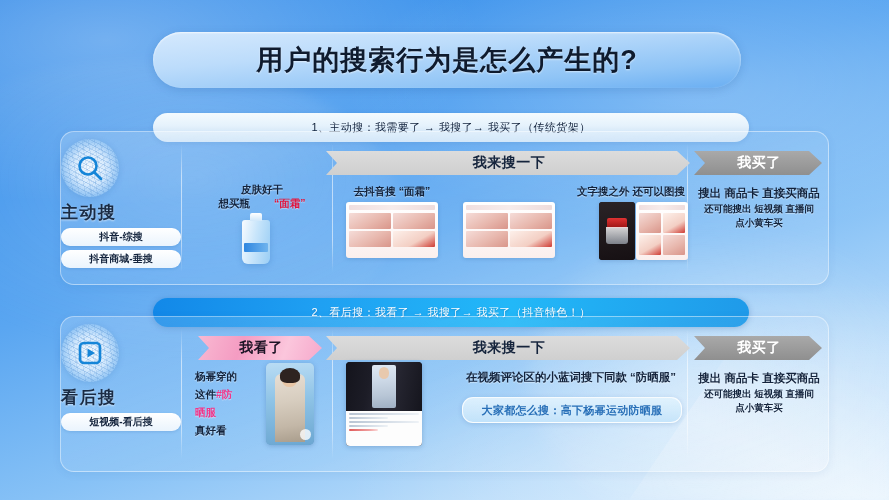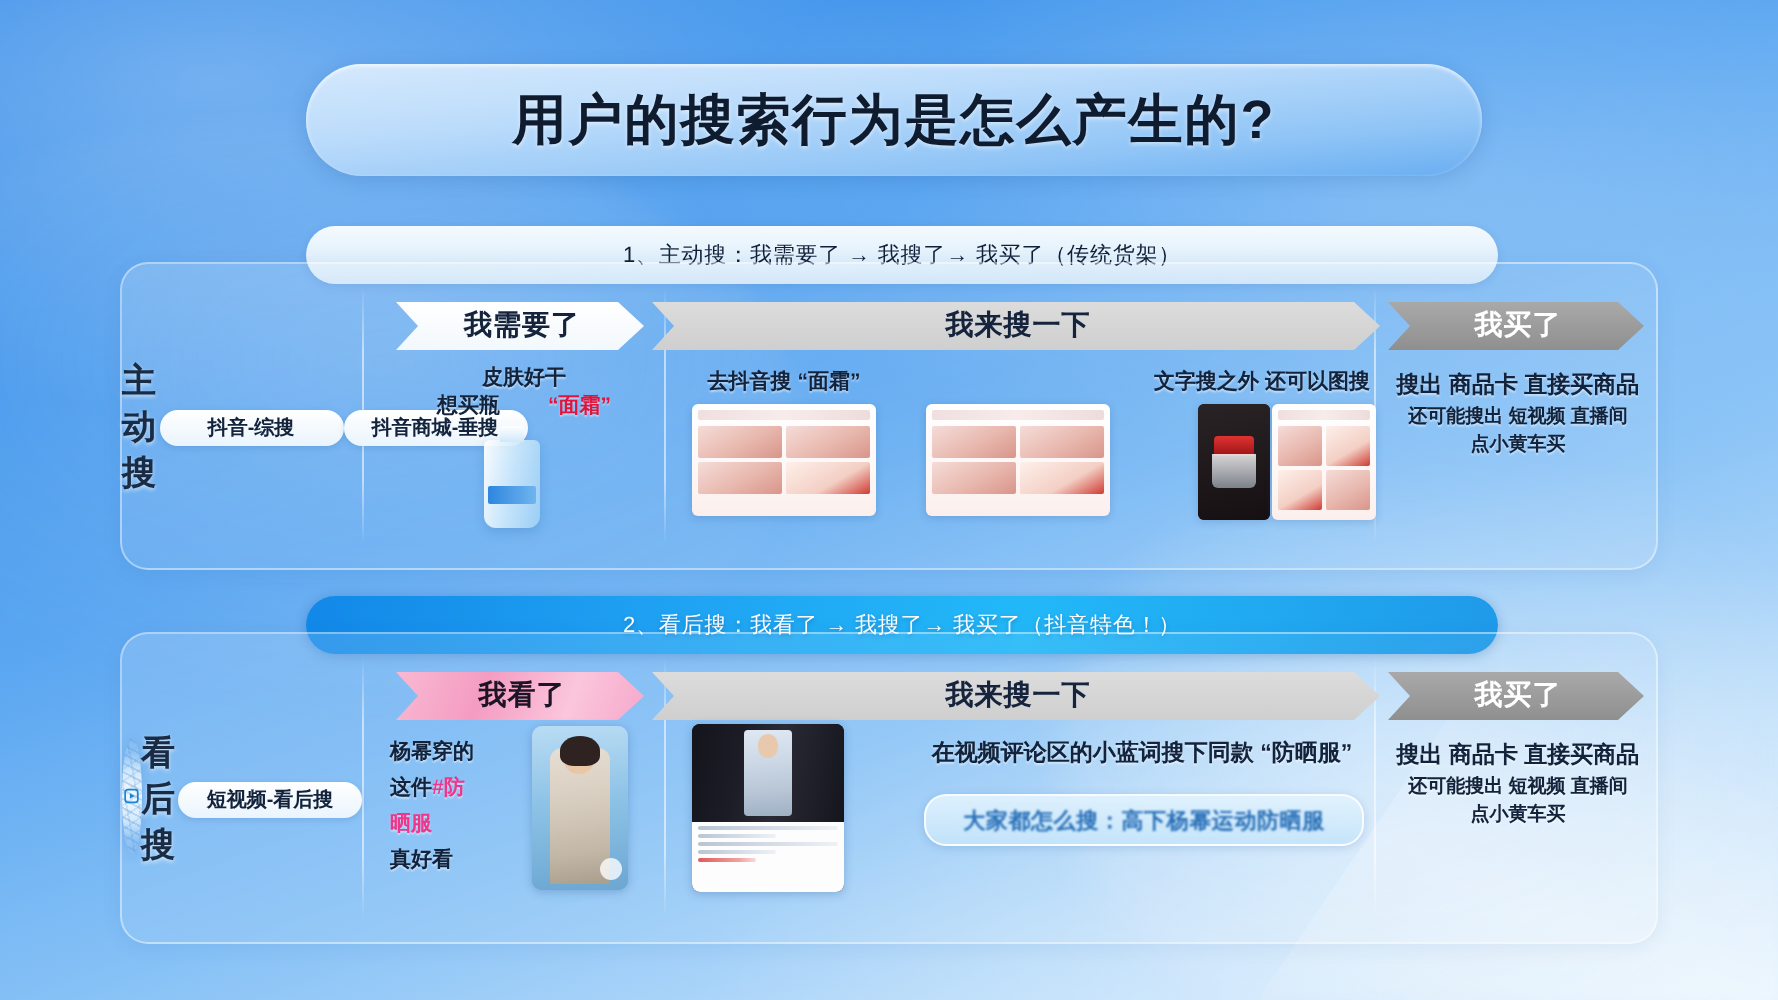--- a/index.html
+++ b/index.html
@@ -96,21 +96,21 @@
 
   
   .divider {
     position: absolute; top: 12px; bottom: 12px; width: 1px;
     background: linear-gradient(180deg, rgba(255,255,255,0) 0%, rgba(255,255,255,0.55) 25%, rgba(255,255,255,0.55) 75%, rgba(255,255,255,0) 100%);
   }
 
   
   .leftcol {
     position: absolute; left: 0; top: 0; width: 120px; height: 100%;
-    display: flex; flex-direction: row; align-items: center;
+    display: flex; flex-direction: column; 
     padding-top: 7px;
   }
   .circ-icon {
     width: 58px; height: 58px; border-radius: 50%;
     background:
       radial-gradient(circle at 50% 50%, rgba(255,255,255,0.92) 0%, rgba(232,244,255,0.8) 42%, rgba(160,205,245,0.55) 72%, rgba(120,180,235,0.3) 100%);
     position: relative;
     display: flex; align-items: center; justify-content: center;
     box-shadow: 0 1px 6px rgba(30,90,160,0.16);
     overflow: hidden;
@@ -322,23 +322,20 @@
       <svg width="30" height="30" viewBox="0 0 30 30">
         <circle cx="13" cy="13" r="8.5" fill="none" stroke="#1585d8" stroke-width="2.6"></circle>
         <line x1="19" y1="19" x2="26" y2="26" stroke="#1585d8" stroke-width="2.8" stroke-linecap="round"></line>
       </svg>
     </div>
     <div class="icon-title">主动搜</div>
     <div class="tagpill">抖音-综搜</div>
     <div class="tagpill">抖音商城-垂搜</div>
   </div>
 
-  <div class="chev white" style="left:137px; top:19px; width:124px;">
-    <span class="ct">我需要了</span>
-  </div>
 
   <div class="chev gray" style="left:265px; top:19px; width:364px;">
     <span class="ct">我来搜一下</span>
   </div>
 
   <div class="chev darkgray" style="left:633px; top:19px; width:128px;">
     <span class="ct">我买了</span>
   </div>
 
   <div class="cap" style="left:140px; top:50px; width:122px;">皮肤好干</div>

